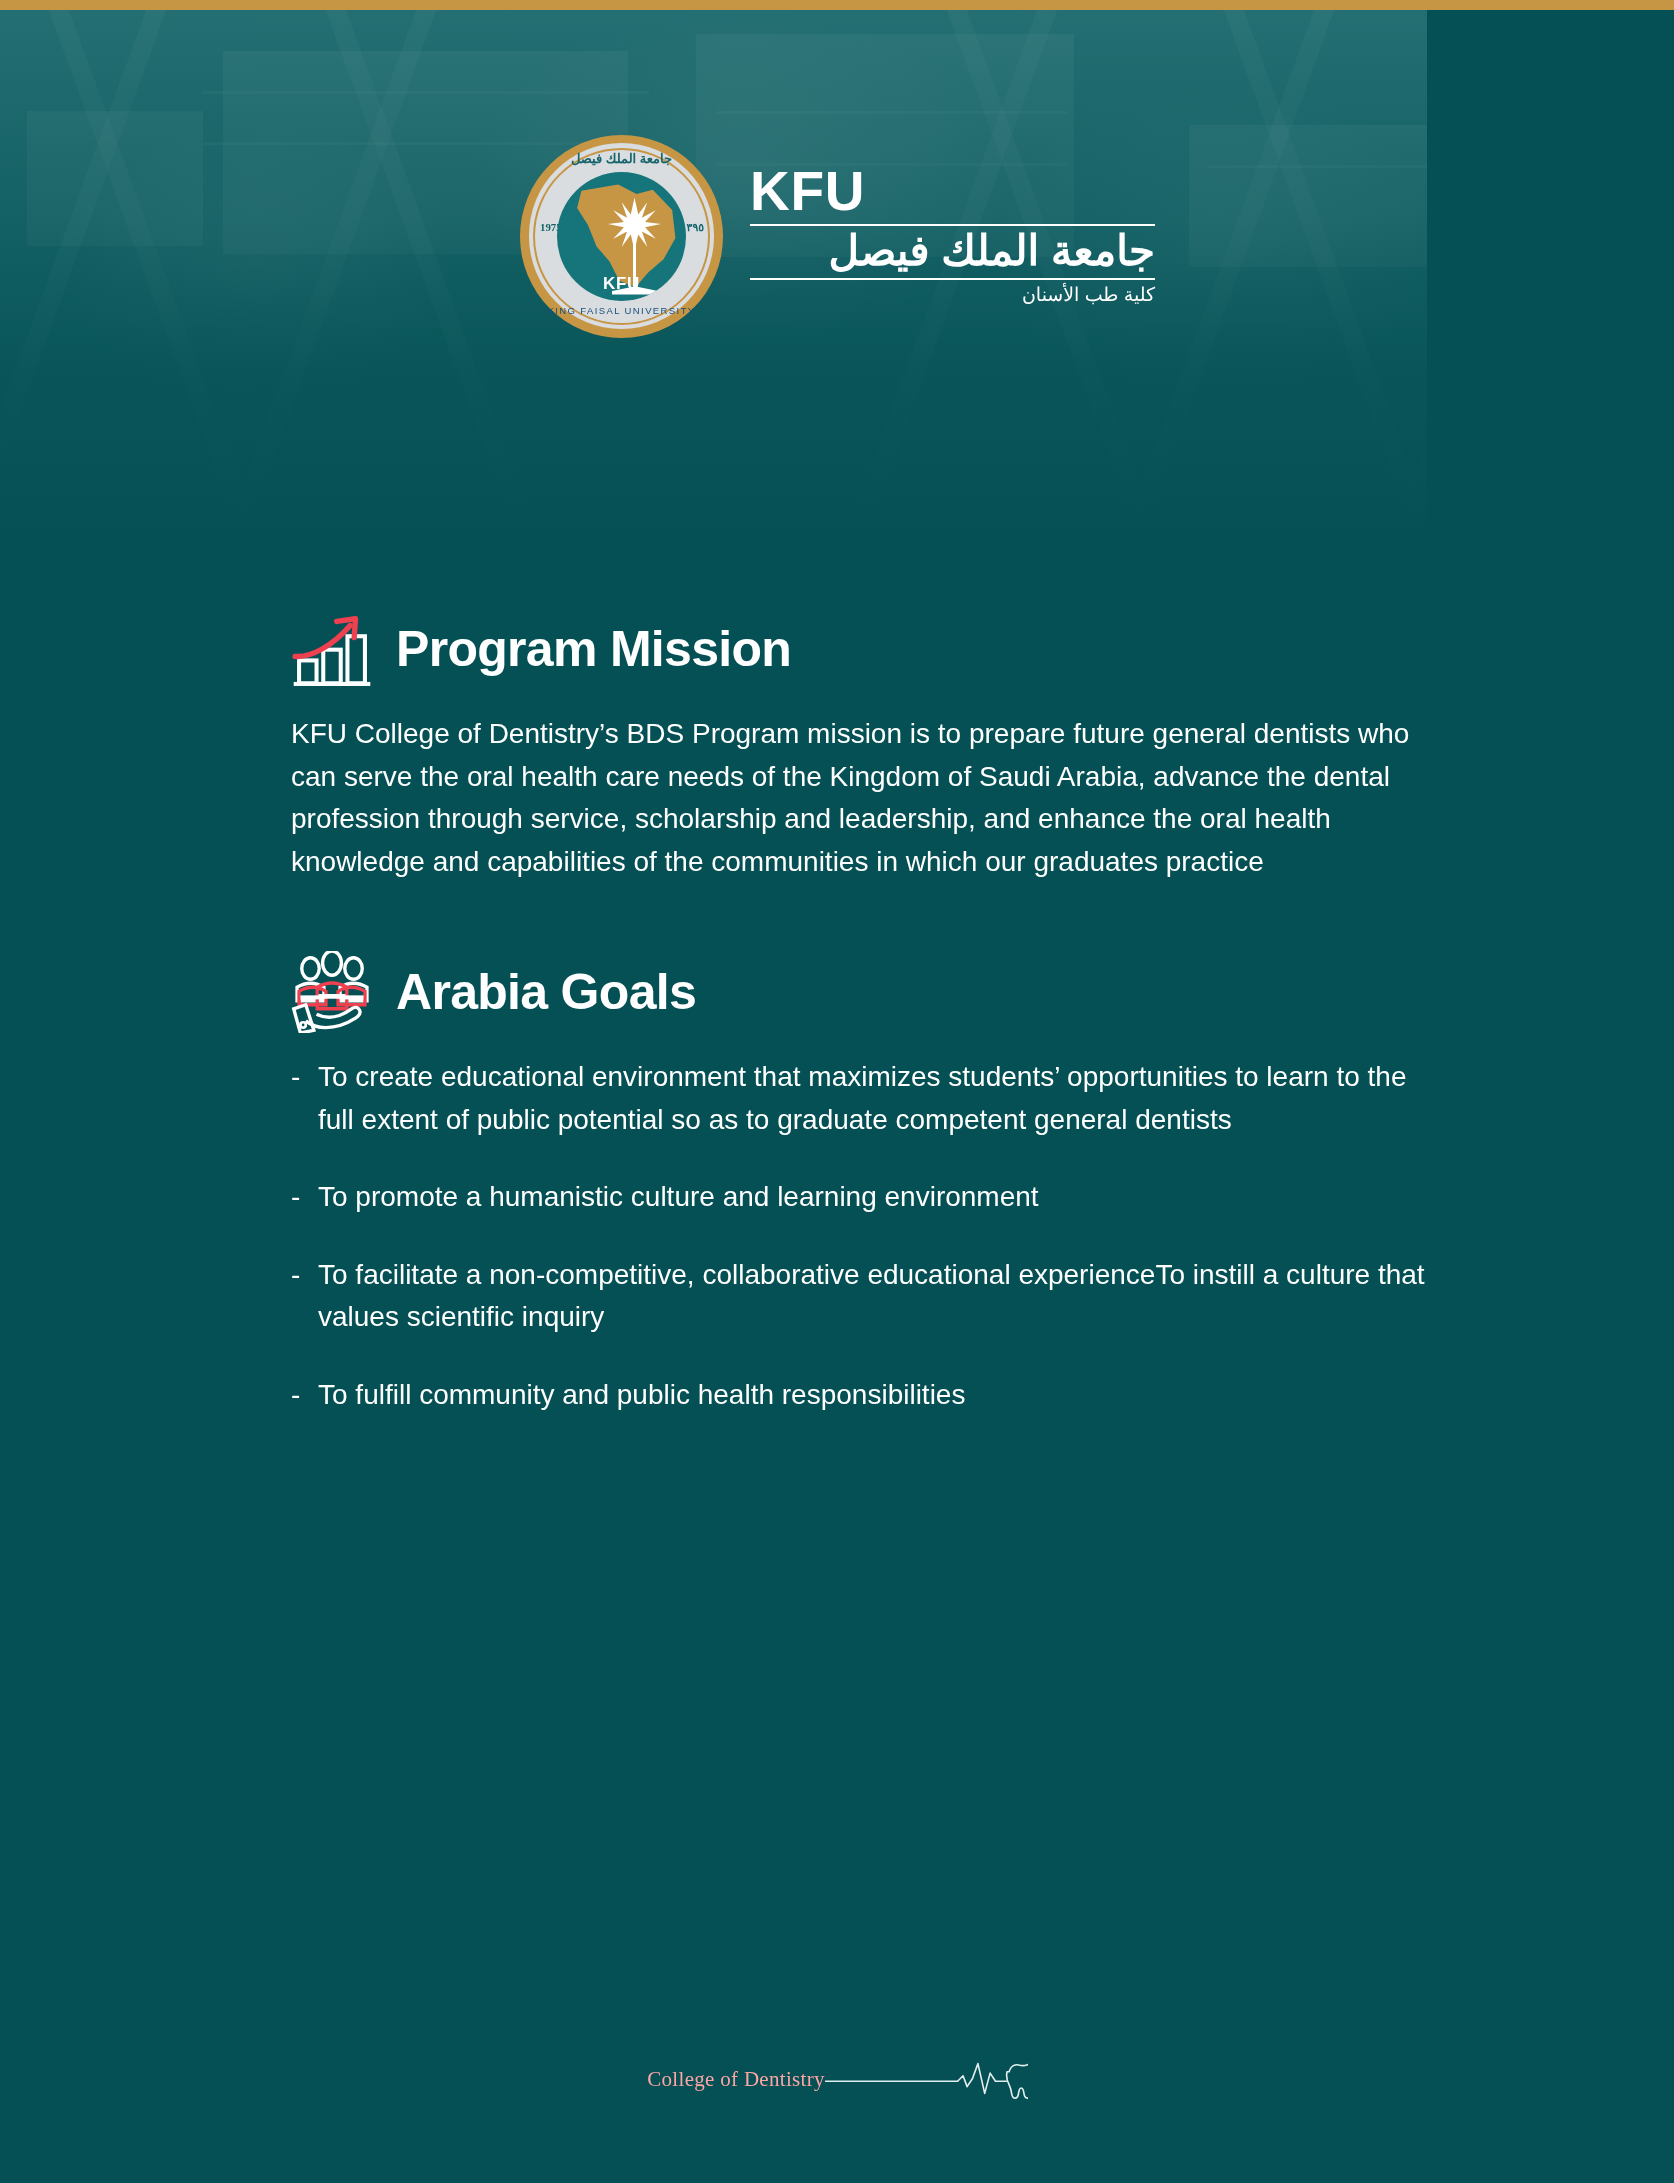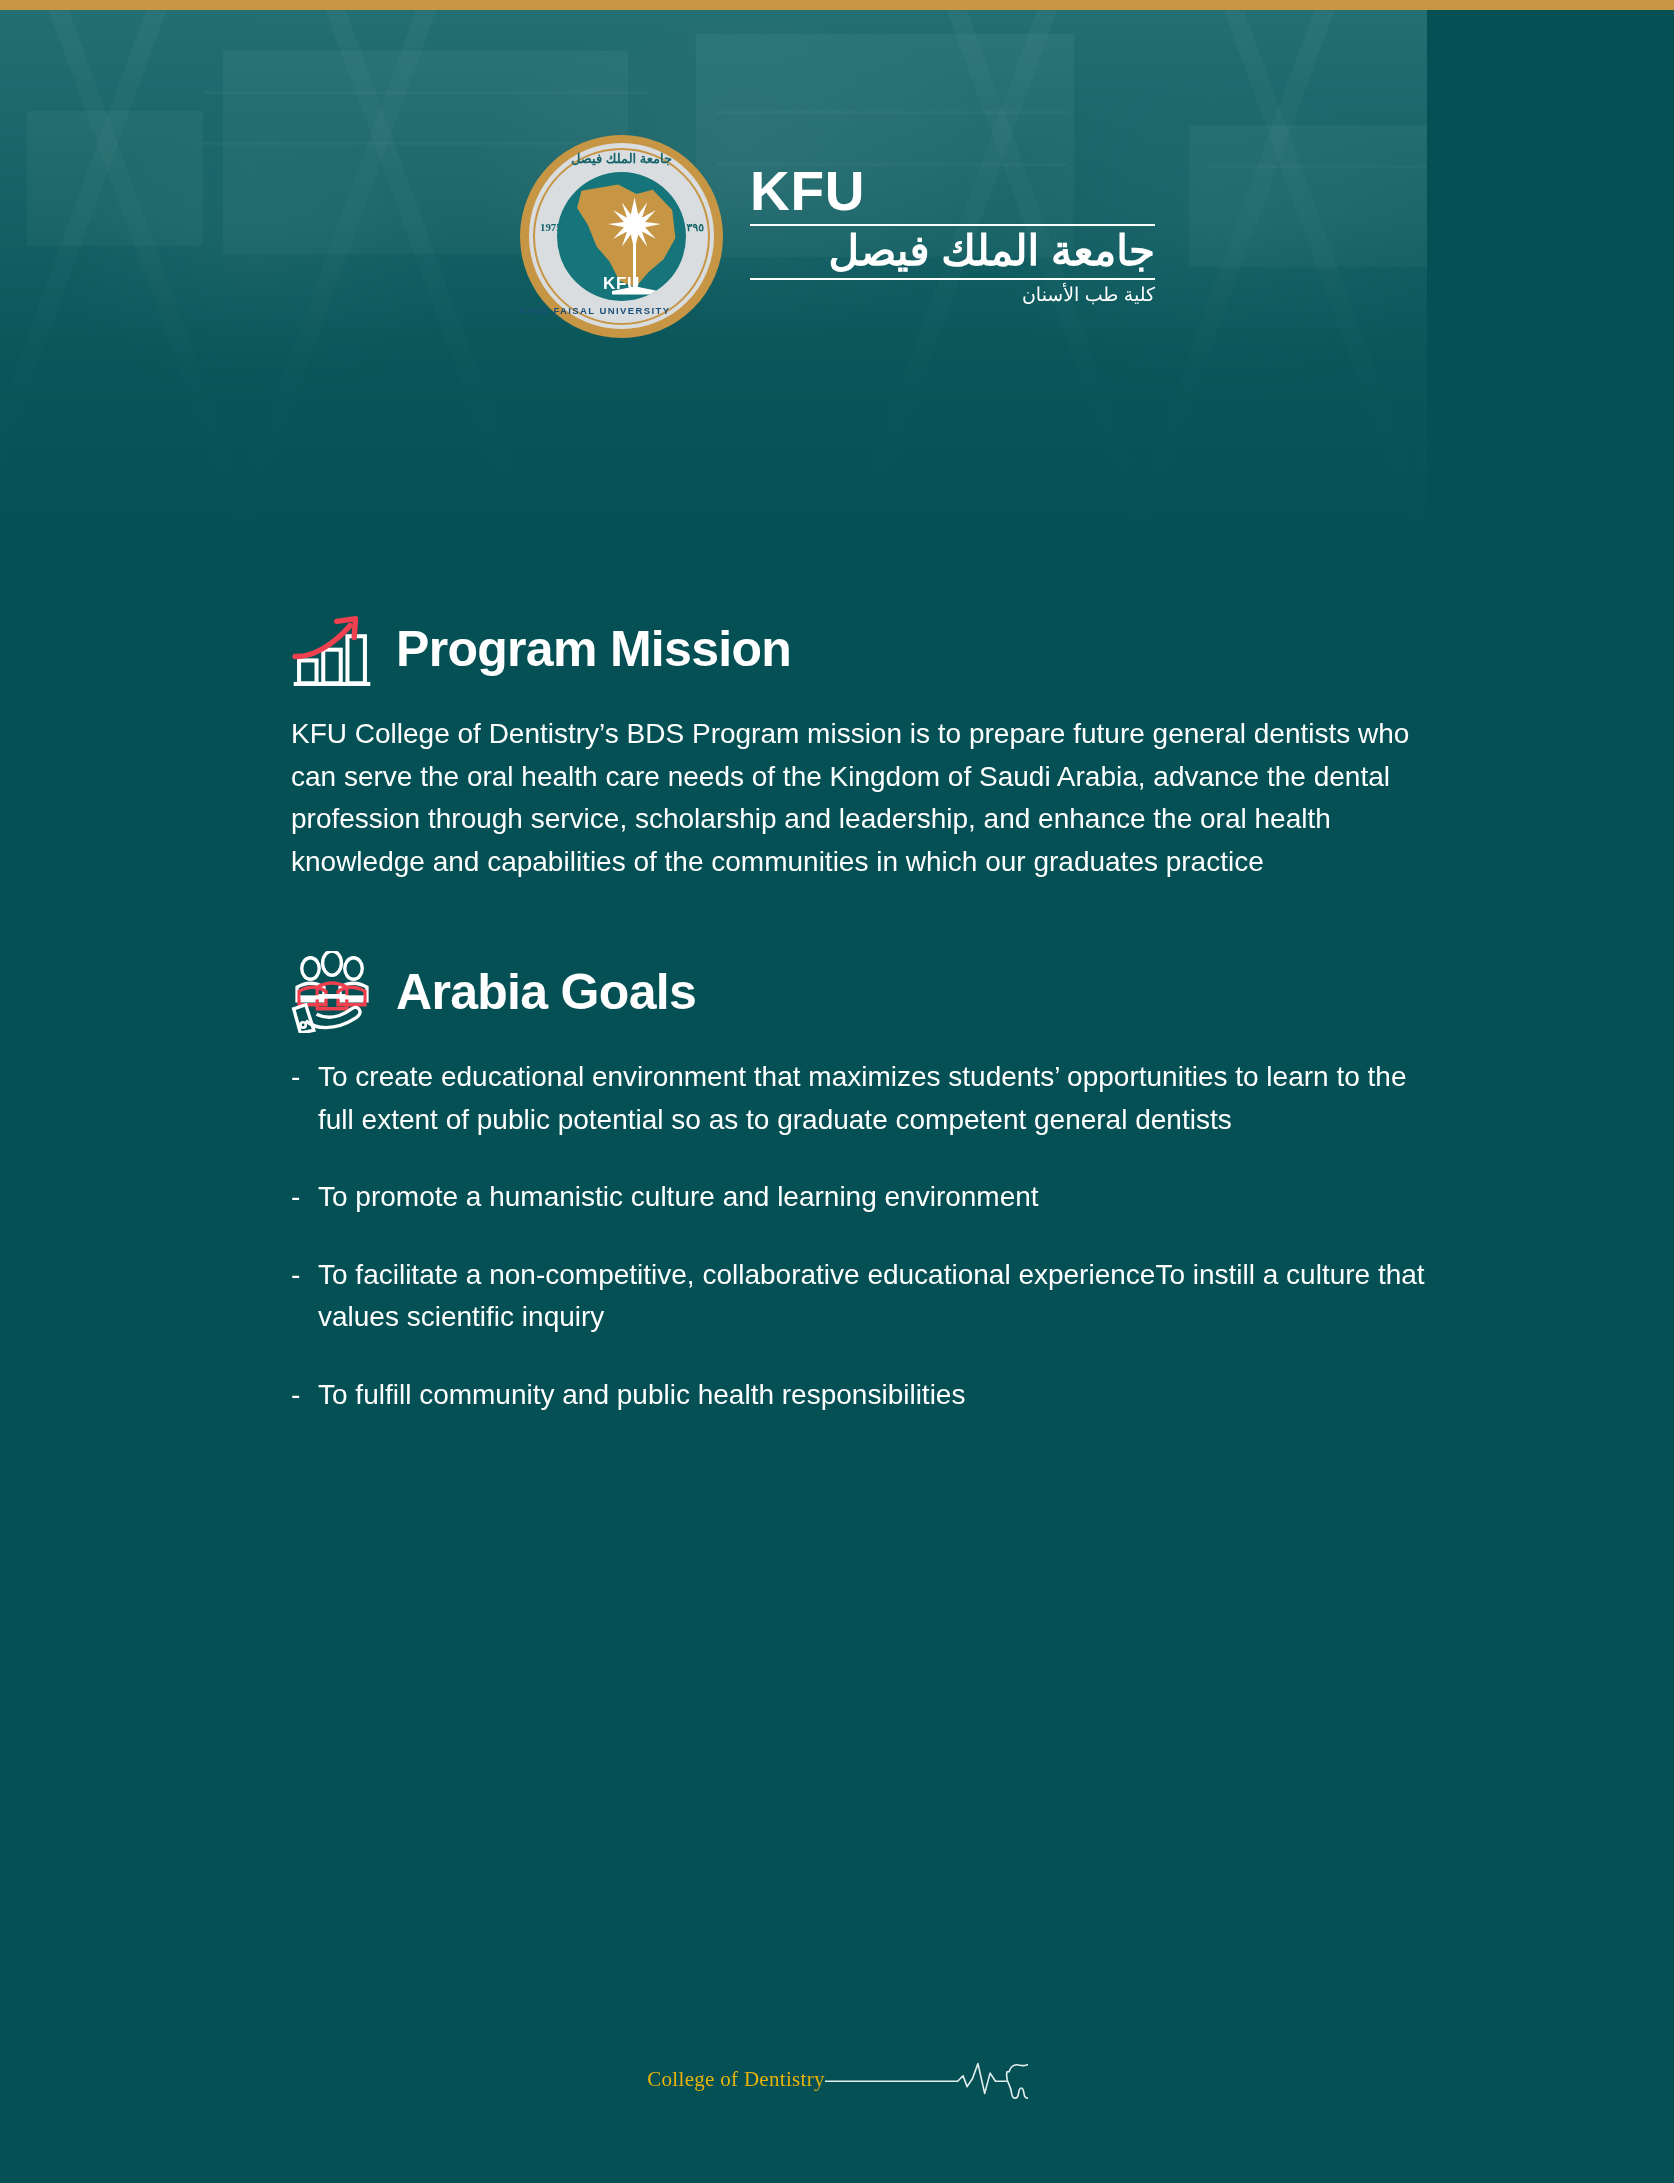--- a/index.html
+++ b/index.html
@@ -128,22 +128,22 @@
     position:absolute; top:86px; font-size:10.8px; color:#12636a;
     font-family:"Liberation Serif", serif; font-weight:bold;
   }
   .seal .yr-l{ left:20px; }
   .seal .yr-r{ right:19px; }
   .seal .arc-top{
     position:absolute; left:0; right:0; top:16px; text-align:center;
     font-size:13px; color:#17646b; font-weight:bold; letter-spacing:0.7px;
   }
   .seal .arc-bot{
-    position:absolute; left:0; right:0; bottom:21.6px; text-align:left;
-    font-size:9.5px; color:#1a4f7a; font-weight:bold; letter-spacing:1.4px;
+    position:absolute; left:0; right:0; bottom:21.6px; text-align:center;
+    font-size:9.5px; color:#1a4f7a; font-weight:normal; letter-spacing:1.4px;
   }
 
   .wordmark{ position:relative; }
   .wm-en{
     font-size:55px; font-weight:bold; letter-spacing:0.7px;
     line-height:.96; color:#ffffff;
   }
   .wm-rule{ height:2px; background:#ffffff; margin:5.4px 0 2.7px; width:405px; }
   .wm-rule2{ height:1.4px; background:#ffffff; margin:4px 0 4px; width:405px; }
   .wm-ar{
@@ -186,21 +186,21 @@
   .mission-block{ margin-bottom:68px; }
 
   
   .footer{
     position:absolute; left:0; bottom:82px; width:1675px;
     display:flex; justify-content:center; align-items:center;
   }
   .footer-inner{ display:flex; align-items:center; gap:0; }
   .footer-label{
     font-family:"Liberation Serif", serif;
-    font-size:21px; color:#eab308; letter-spacing:0.3px;
+    font-size:21px; color:#fca5a5; letter-spacing:0.3px;
   }
 </style>
 </head>
 <body>
 
 <div class="gold-bar"></div>
 
 <div class="header">
   <div class="photo"></div>
 

